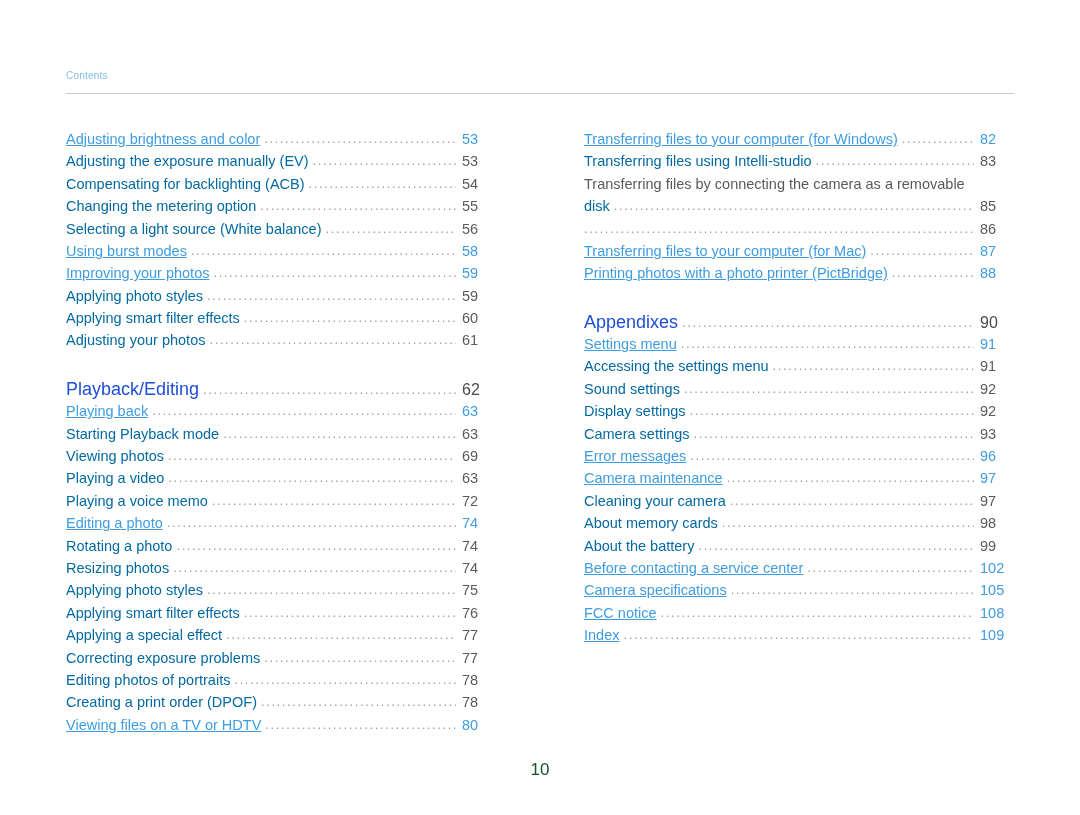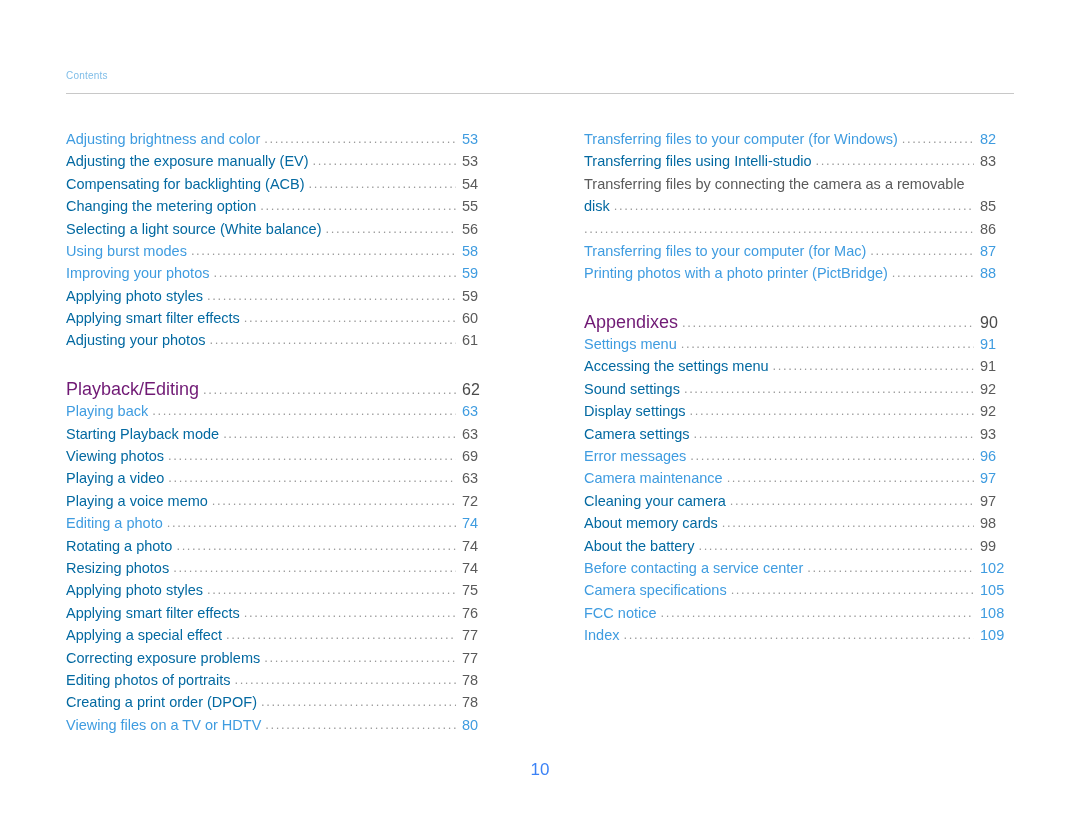--- a/index.html
+++ b/index.html
@@ -76,29 +76,30 @@
     color: #4a4a4a;
     padding-left: 6px;
   }
   .toc-page.wide {
     width: 34px;
   }
 
   
   .lvl-section .toc-label {
     font-size: 18px;
-    color: #701a75;
+    color: #1d4ed8;
   }
   .lvl-section .toc-page {
     font-size: 16px;
     color: #4a4a4a;
   }
   .lvl-blue .toc-label {
     color: #3f9ce0;
     font-size: 14.5px;
+    text-decoration: underline;
   }
   .lvl-blue .toc-page {
     color: #3f9ce0;
   }
   .lvl-plain .toc-label {
     color: #0369a1;
   }
   .lvl-plain .toc-page {
     color: #5a5a5a;
   }
@@ -112,21 +113,21 @@
 
   .entry-row { height: 22.4px; display: flex; align-items: center; }
 
   .page-number {
     position: absolute;
     left: 0;
     top: 760px;
     width: 1080px;
     text-align: center;
     font-size: 17px;
-    color: #3b82f6;
+    color: #14532d;
   }
 </style>
 </head>
 <body>
 
 <div class="page">
 
   <div class="contents-header">Contents</div>
   <div class="header-rule"></div>
 

